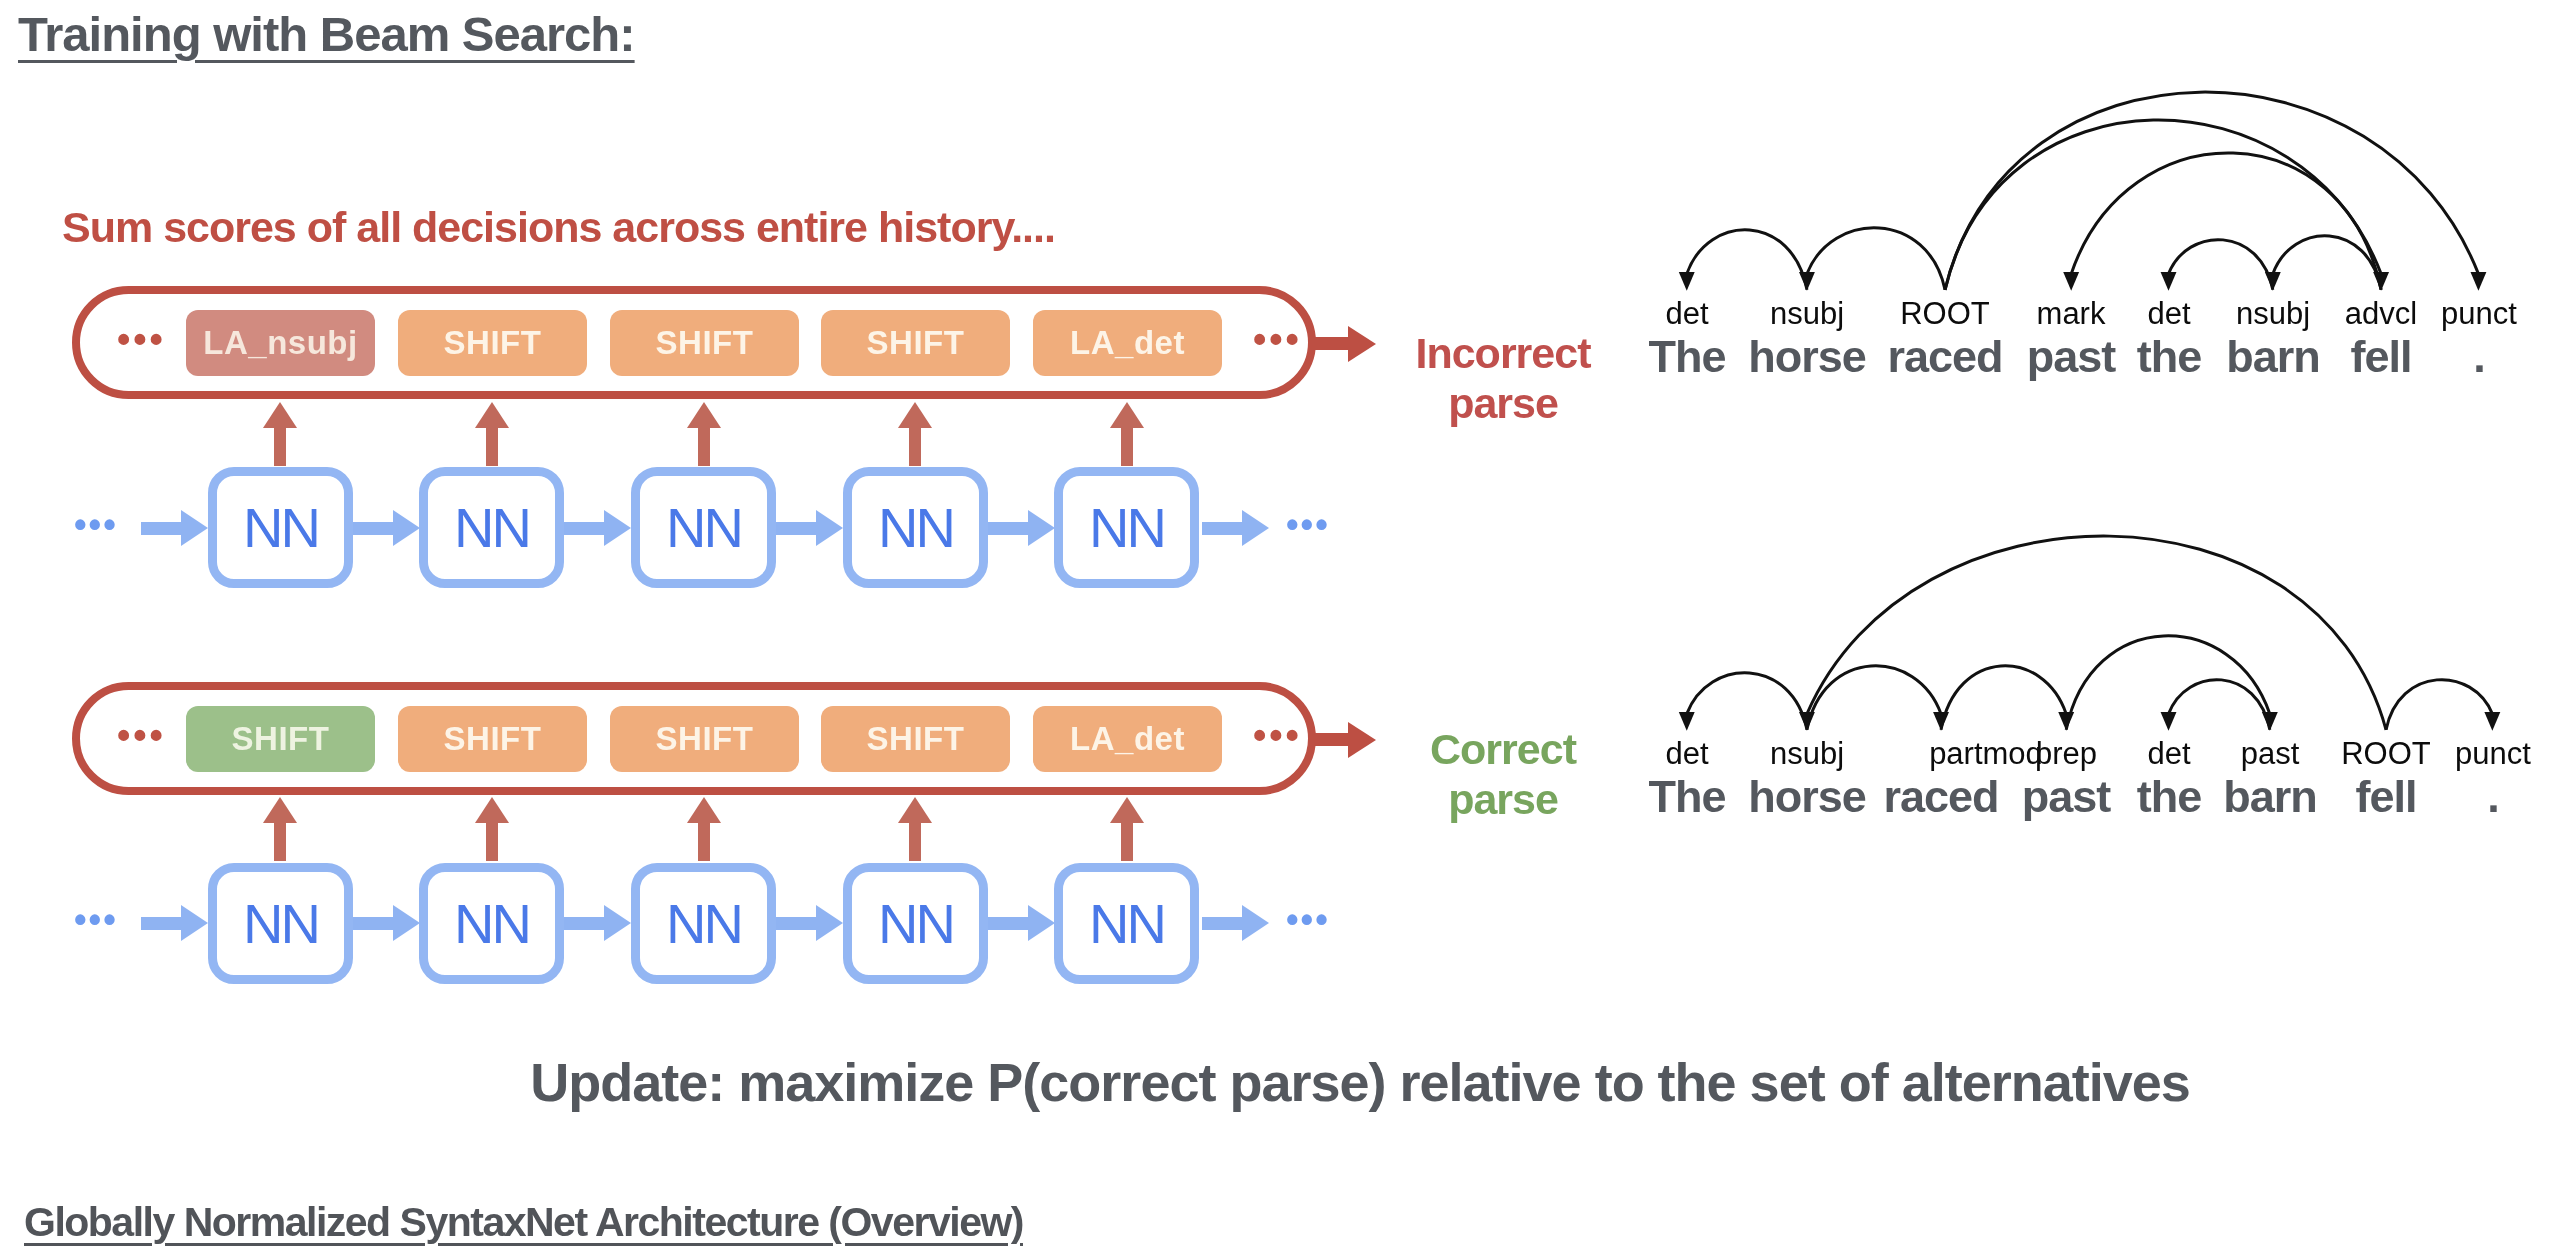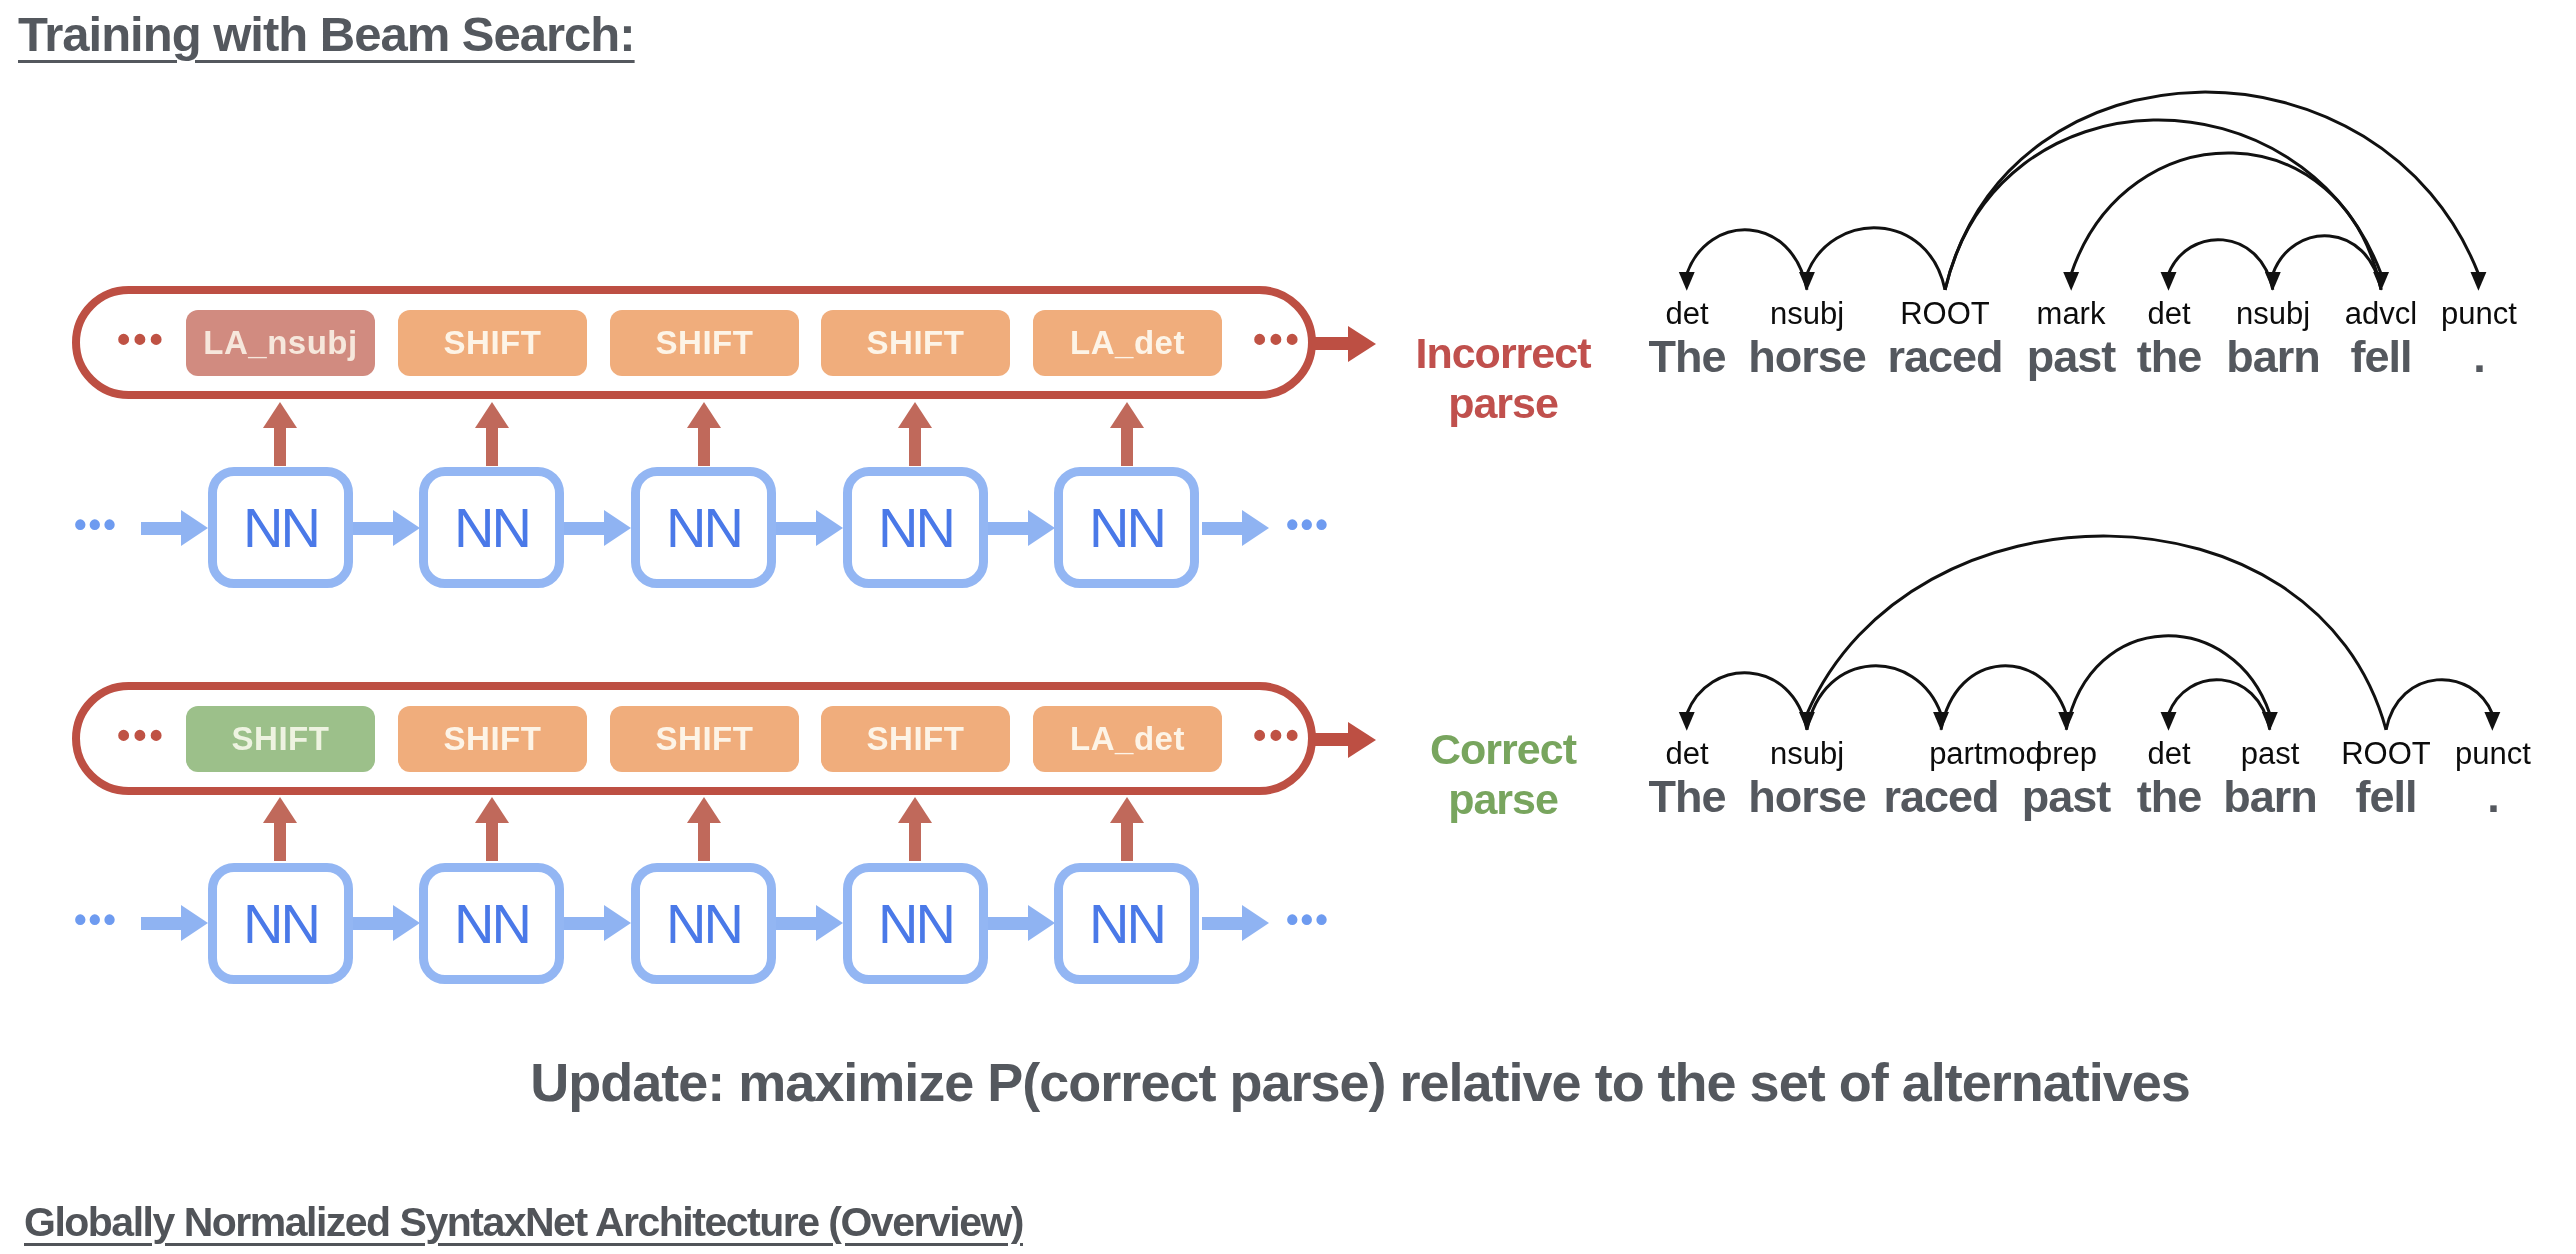--- a/index.html
+++ b/index.html
@@ -64,20 +64,21 @@
   .word-row{position:absolute;left:0;top:256px;width:894px;height:56px;}
   .word{position:absolute;transform:translateX(-50%);font-size:45px;font-weight:bold;color:#54585e;
         letter-spacing:-1px;white-space:nowrap;}
 </style>
 </head>
 <body>
 
 <div class="canvas">
 
   <div class="title">Training with Beam Search:</div>
+  <div class="caption">Sum scores of all decisions across entire history....</div>
 
   <div class="pill" style="top:286px">
     <span class="dots" style="left:37px">•••</span>
     <div class="dbox" style="left:106px" data-type="wrong">
         <span>LA_nsubj</span>
       </div>
     <div class="dbox" style="left:318px" data-type="action">
         <span>SHIFT</span>
       </div>
     <div class="dbox" style="left:530px" data-type="action">

